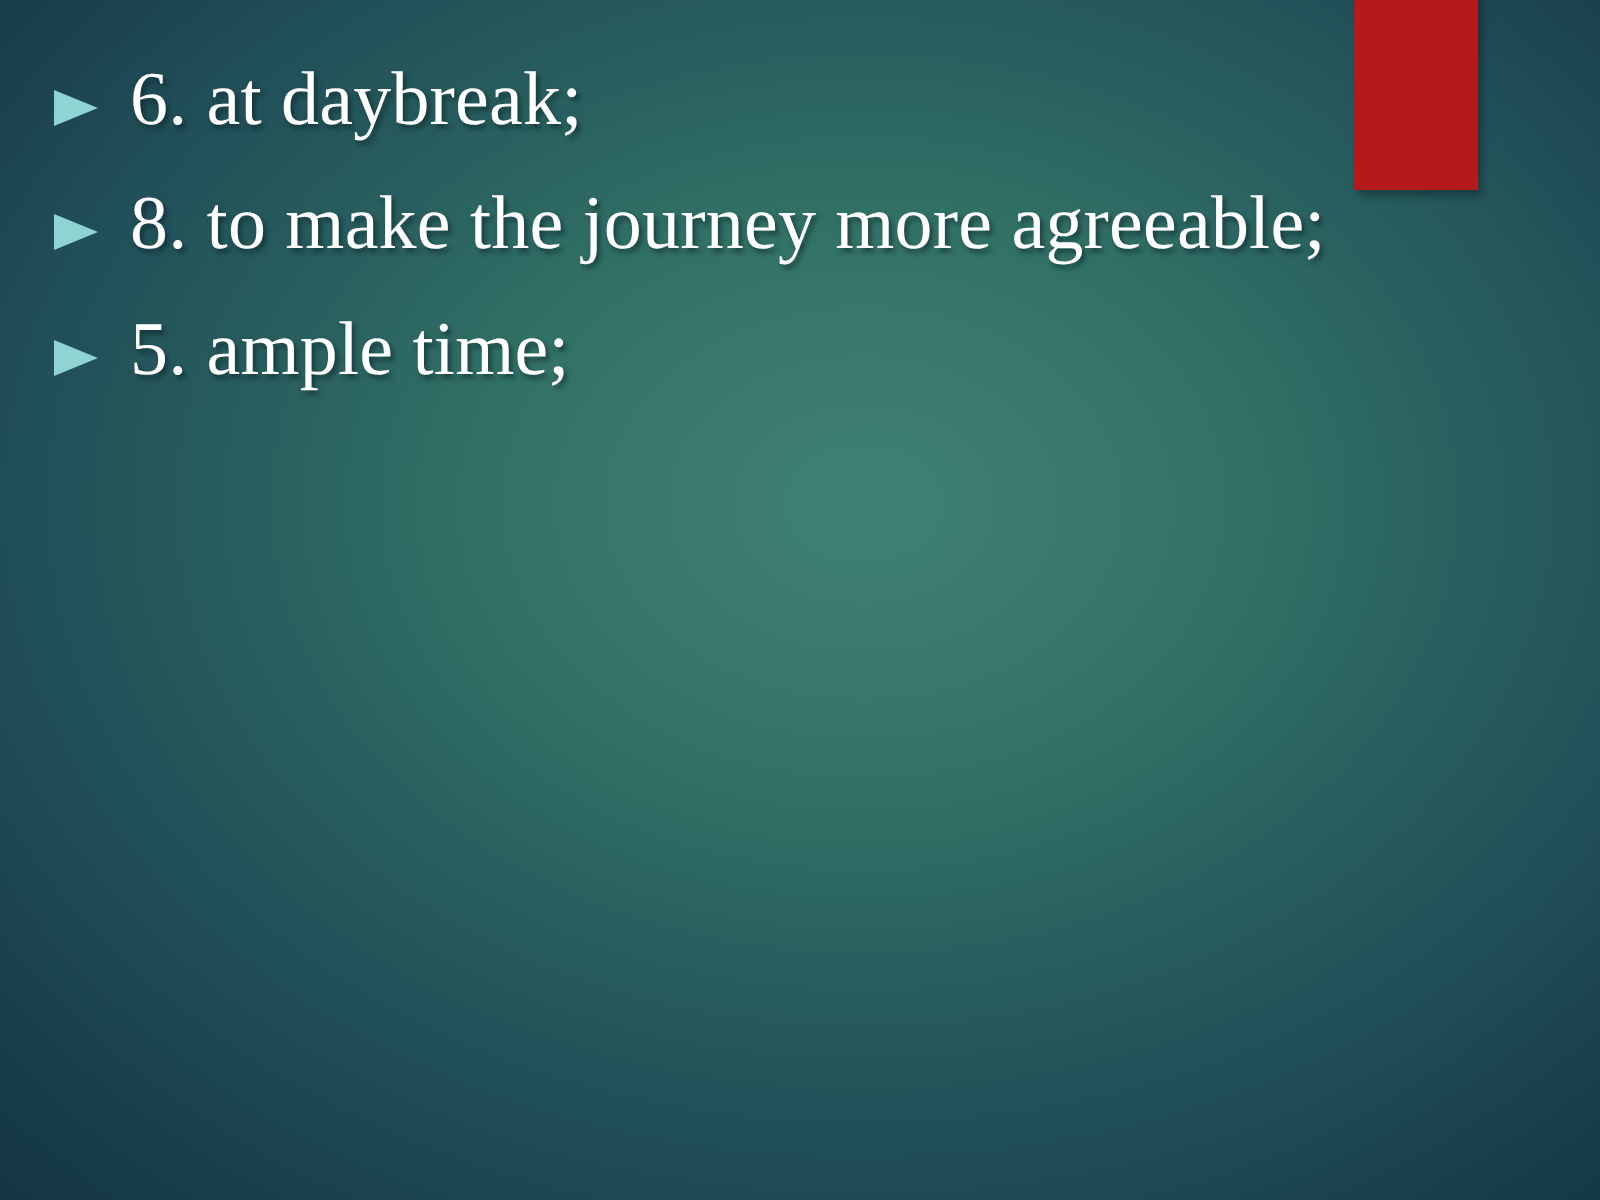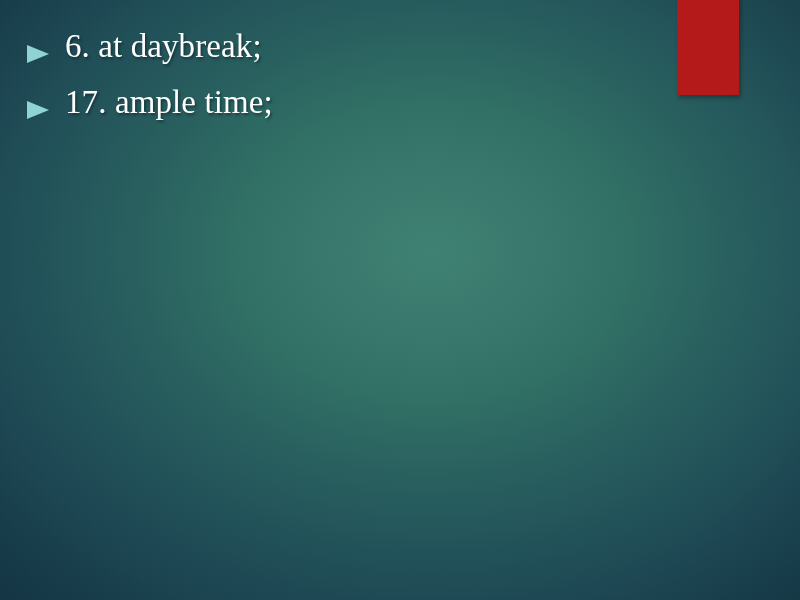--- a/index.html
+++ b/index.html
@@ -68,21 +68,21 @@
     padding: 26px 8px 0 26px;
     box-sizing: border-box;
     margin: 0;
     list-style: none;
   }
   .bullet-item {
     position: relative;
     padding-left: 39px;
     margin: 0 0 14px 0;
     color: #ffffff;
-    font-size: 33px;
+    font-size: 38px;
     line-height: 1.27;
     letter-spacing: 0.1px;
     text-shadow: 1.5px 2px 2.5px rgba(8,28,34,0.55);
   }
   .bullet-item:last-child { margin-bottom: 0; }
 
   
   .bullet-marker {
     position: absolute;
     left: 1px;
@@ -108,22 +108,26 @@
   <div id="accent-rect"></div>
 
   <ul id="bullet-list">
 
     <li class="bullet-item">
       <span class="bullet-marker"></span>
       <span class="bullet-text">6. at daybreak;</span>
     </li>
 
 
+    <li class="bullet-item">
+      <span class="bullet-marker"></span>
+      <span class="bullet-text">8. to make the journey more agreeable;</span>
+    </li>
 
 
     <li class="bullet-item">
       <span class="bullet-marker"></span>
-      <span class="bullet-text">17. ample time;</span>
+      <span class="bullet-text">5. ample time;</span>
     </li>
 
   </ul>
 
 </div>
 
 </body></html>

